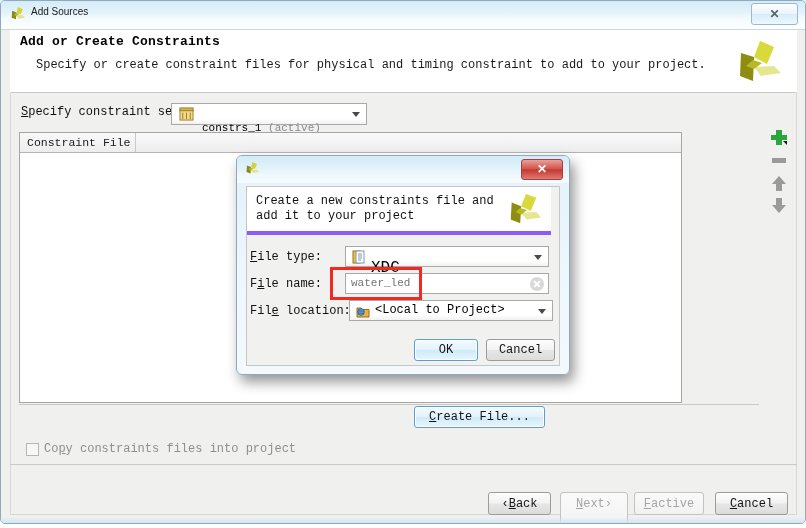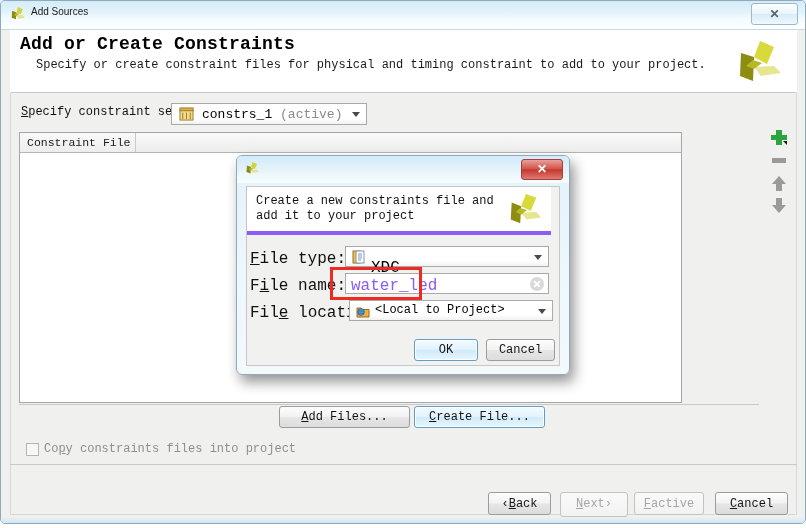--- a/index.html
+++ b/index.html
@@ -79,21 +79,21 @@
   
   .header {
     position: absolute; left: 9px; top: 29px; width: 787px; height: 63px;
     background: #ffffff;
     border: 1px solid #ffffff;
     border-bottom: 1px solid #c8c8c8;
     box-sizing: border-box;
   }
   .header-title {
     position: absolute; left: 9px; top: 3px;
-    font-size: 18px; font-weight: bold; color: #000000; letter-spacing: .2px;
+    font-size: 13px; font-weight: bold; color: #000000; letter-spacing: .2px;
   }
   .header-sub {
     position: absolute; left: 25px; top: 27px;
     font-size: 12px; color: #1a1a1a; white-space: nowrap;
   }
   .header-logo {
     position: absolute; right: 12px; top: 8px; width: 52px; height: 48px;
   }
 
   
@@ -118,21 +118,21 @@
     cursor: pointer;
   }
   .combo-arrow {
     position: absolute; right: 6px; top: 50%; margin-top: -2px;
     width: 0; height: 0;
     border-left: 4px solid transparent; border-right: 4px solid transparent;
     border-top: 5px solid #4a4a4a;
   }
   #cset-combo { left: 170px; top: 102px; width: 196px; height: 22px; }
   #cset-combo .ctext {
-    position: absolute; left: 30px; top: 3px; font-size: 13px; color: #000; white-space: nowrap;
+    position: absolute; left: 30px; top: 18px; font-size: 11px; color: #000; white-space: nowrap;
   }
   #cset-combo .ctext .dim { color: #8a8a8a; }
 
   
   .table {
     position: absolute; left: 18px; top: 131px; width: 663px; height: 271px;
     background: #ffffff; border: 1px solid #a6a6a6; box-sizing: border-box;
   }
   .th-row {
     position: absolute; left: 0; top: 0; width: 100%; height: 19px;
@@ -203,21 +203,21 @@
     position: absolute; left: 9px; top: 463px; width: 787px; height: 1px; background: #c9c9c9;
   }
   .footer {
     position: absolute; left: 9px; top: 464px; width: 787px; height: 50px;
     background: #f0f0ef;
     border-left: 1px solid #d7d7d7; border-right: 1px solid #d7d7d7;
     border-bottom: 1px solid #d7d7d7;
     box-sizing: border-box;
   }
   #btn-back   { left: 487px; top: 491px; width: 63px; height: 23px; padding-top: 5px; }
-  #btn-next   { left: 559px; top: 491px; width: 68px; height: 25px; padding-top: 5px; }
+  #btn-next   { left: 559px; top: 491px; width: 68px; height: 36px; padding-top: 5px; }
   #btn-finish { left: 633px; top: 491px; width: 70px; height: 23px; padding-top: 5px; }
   #btn-cancel { left: 714px; top: 491px; width: 73px; height: 23px; padding-top: 5px; }
 
   .win-bottom-glow {
     position: absolute; left: 0; bottom: 0; width: 806px; height: 6px;
     background: linear-gradient(to bottom, rgba(180,215,235,0) 0%, #cfe6f3 100%);
   }
 
   
   .dlg-shadow {
@@ -259,39 +259,39 @@
     position: absolute; left: 0; top: 0; width: 304px; height: 48px;
     background: #ffffff; border-bottom: 4px solid #8b5cf6; box-sizing: border-box;
   }
   .dlg-desc {
     position: absolute; left: 9px; top: 7px; width: 240px;
     font-size: 12px; color: #111; line-height: 15px;
   }
   .dlg-logo { position: absolute; right: 8px; top: 5px; width: 38px; height: 36px; }
 
   .f-label {
-    position: absolute; font-size: 16px; color: #111; white-space: nowrap;
+    position: absolute; font-size: 12px; color: #111; white-space: nowrap;
   }
   .f-label u { text-decoration: underline; }
   #lbl-ftype { left: 250px; top: 250px; }
   #lbl-fname { left: 250px; top: 277px; }
   #lbl-floc  { left: 250px; top: 304px; }
 
   #ftype-combo { left: 345px; top: 246px; width: 204px; height: 21px; }
   #ftype-combo .ctext { position: absolute; left: 25px; top: 12px; font-size: 16px; color: #000; }
   #floc-combo  { left: 349px; top: 300px; width: 204px; height: 21px; }
   #floc-combo .ctext { position: absolute; left: 25px; top: 2px; font-size: 12px; color: #000; }
 
   .fname-field {
     position: absolute; left: 345px; top: 273px; width: 204px; height: 21px;
     border: 1px solid #a9a9a9; background: #ffffff; box-sizing: border-box;
   }
   .fname-value {
     position: absolute; left: 5px; top: 3px;
-    font-size: 16px; color: #8b5cf6; white-space: nowrap; text-align: right;
+    font-size: 11px; color: #737373; white-space: nowrap; text-align: right;
   }
   .fname-clear {
     position: absolute; right: 4px; top: 3px; width: 14px; height: 14px;
     border-radius: 50%; background: #d9d9d9; cursor: pointer;
   }
   .fname-clear::before, .fname-clear::after {
     content: ""; position: absolute; left: 3px; top: 6px; width: 8px; height: 1.6px;
     background: #ffffff;
   }
   .fname-clear::before { transform: rotate(45deg); }
@@ -380,21 +380,20 @@
       <svg class="tool-btn" id="tb-up" viewBox="0 0 28 21">
         <polygon points="14,3 21,11 17,11 17,18 11,18 11,11 7,11" fill="#9a9a9a"></polygon>
       </svg>
       <svg class="tool-btn" id="tb-dn" viewBox="0 0 28 21">
         <polygon points="14,18 21,10 17,10 17,3 11,3 11,10 7,10" fill="#9a9a9a"></polygon>
       </svg>
     </div>
 
     <div class="sep-line"></div>
 
-    <div class="btn" id="btn-addfiles"><span><u>A</u><span>dd Files...</span></span></div>
     <div class="btn focus" id="btn-createfile"><span><u>C</u><span>reate File...</span></span></div>
 
     <div class="chk-wrap">
       <div class="chk-box"></div>
       <div class="chk-label"><span>Co</span><u>p</u><span>y constraints files into project</span></div>
     </div>
 
     <div class="footer-sep"></div>
     <div class="footer"></div>
 

